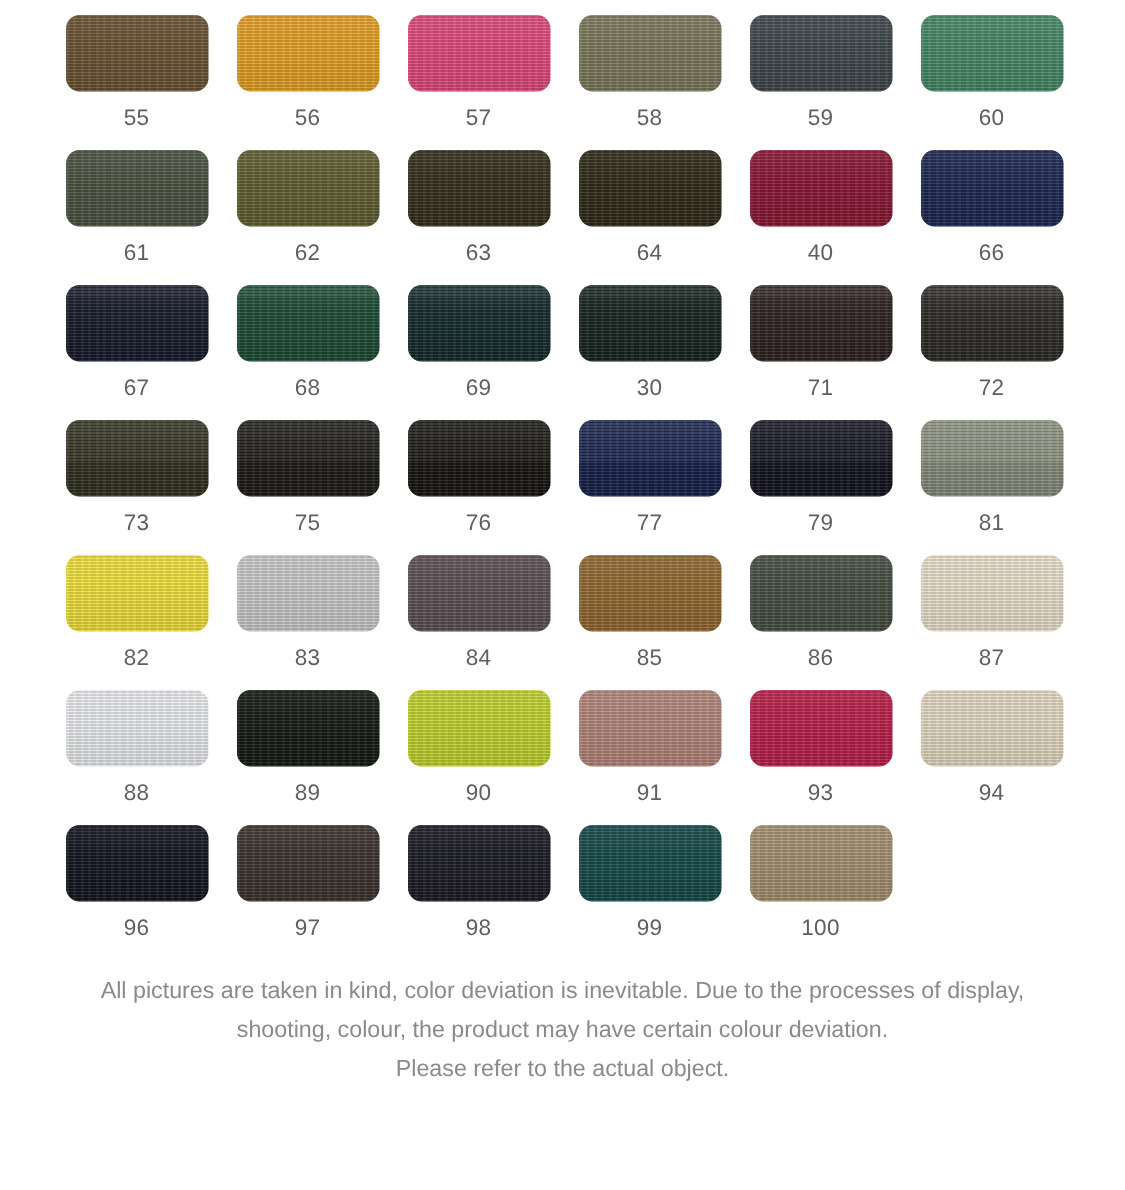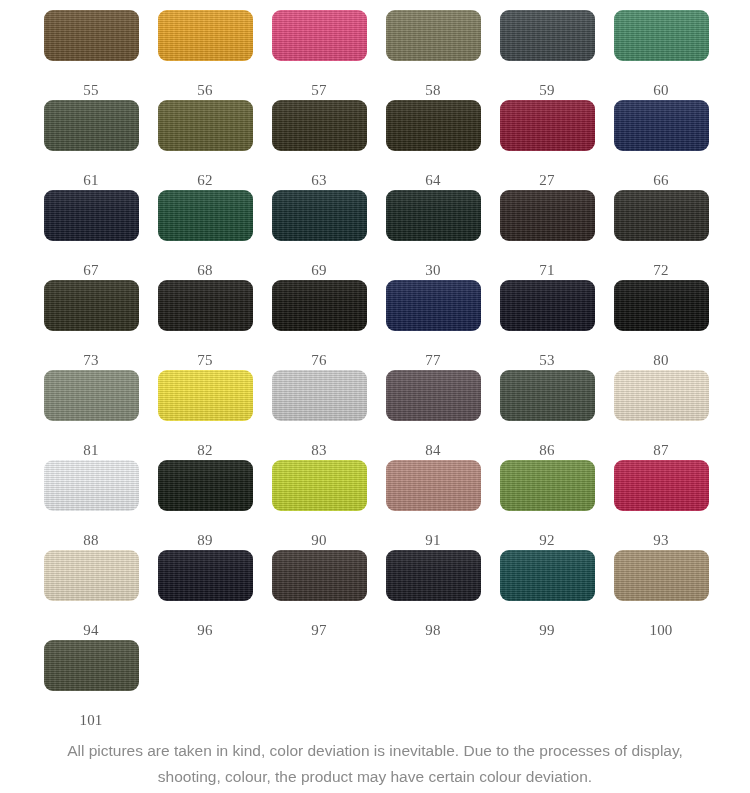--- a/index.html
+++ b/index.html
@@ -83,27 +83,27 @@
         to bottom,
         rgba(255,255,255,0.07) 0%,
         rgba(255,255,255,0.02) 38%,
         rgba(0,0,0,0.05) 100%
       );
     pointer-events: none;
     z-index: 2;
   }
 
   .swatch-label {
-    margin-top: 20px;
+    margin-top: 9px;
     font-size: 15px;
     line-height: 18px;
     color: #5f5f5f;
     letter-spacing: 0.2px;
     text-align: center;
-    font-family: Liberation Serif, serif;
+    font-family: Liberation Sans, sans-serif;
   }
 
   .empty-cell {
     width: 114px;
     height: 90px;
   }
 
   #disclaimer {
     margin-top: 8px;
     text-align: center;
@@ -158,21 +158,21 @@
       <div class="swatch-cell">
         <div class="swatch-chip" style="background-color: rgb(51, 47, 28);"></div>
         <div class="swatch-label">63</div>
       </div>
       <div class="swatch-cell">
         <div class="swatch-chip" style="background-color: rgb(46, 42, 24);"></div>
         <div class="swatch-label">64</div>
       </div>
       <div class="swatch-cell">
         <div class="swatch-chip" style="background-color: rgb(139, 23, 51);"></div>
-        <div class="swatch-label">27</div>
+        <div class="swatch-label">40</div>
       </div>
       <div class="swatch-cell">
         <div class="swatch-chip" style="background-color: rgb(28, 39, 82);"></div>
         <div class="swatch-label">66</div>
       </div>
       <div class="swatch-cell">
         <div class="swatch-chip" style="background-color: rgb(22, 26, 42);"></div>
         <div class="swatch-label">67</div>
       </div>
       <div class="swatch-cell">
@@ -206,43 +206,43 @@
       <div class="swatch-cell">
         <div class="swatch-chip" style="background-color: rgb(21, 20, 15);"></div>
         <div class="swatch-label">76</div>
       </div>
       <div class="swatch-cell">
         <div class="swatch-chip" style="background-color: rgb(22, 32, 74);"></div>
         <div class="swatch-label">77</div>
       </div>
       <div class="swatch-cell">
         <div class="swatch-chip" style="background-color: rgb(18, 18, 31);"></div>
-        <div class="swatch-label">53</div>
-      </div>
-      <div class="swatch-cell">
-        <div class="swatch-chip" style="background-color: rgb(14, 15, 13);"></div>
-        <div class="swatch-label">80</div>
+        <div class="swatch-label">79</div>
       </div>
       <div class="swatch-cell">
         <div class="swatch-chip" style="background-color: rgb(134, 141, 123);"></div>
         <div class="swatch-label">81</div>
       </div>
       <div class="swatch-cell">
         <div class="swatch-chip" style="background-color: rgb(245, 228, 61);"></div>
         <div class="swatch-label">82</div>
       </div>
       <div class="swatch-cell">
         <div class="swatch-chip" style="background-color: rgb(205, 205, 205);"></div>
         <div class="swatch-label">83</div>
       </div>
       <div class="swatch-cell">
         <div class="swatch-chip" style="background-color: rgb(93, 80, 85);"></div>
         <div class="swatch-label">84</div>
       </div>
       <div class="swatch-cell">
+        <div class="swatch-chip" style="background-color: rgb(148, 106, 49);"></div>
+        <div class="swatch-label">85</div>
+      </div>
+      <div class="swatch-cell">
         <div class="swatch-chip" style="background-color: rgb(69, 79, 67);"></div>
         <div class="swatch-label">86</div>
       </div>
       <div class="swatch-cell">
         <div class="swatch-chip" style="background-color: rgb(238, 227, 207);"></div>
         <div class="swatch-label">87</div>
       </div>
       <div class="swatch-cell">
         <div class="swatch-chip" style="background-color: rgb(238, 240, 242);"></div>
         <div class="swatch-label">88</div>
@@ -253,24 +253,20 @@
       </div>
       <div class="swatch-cell">
         <div class="swatch-chip" style="background-color: rgb(195, 214, 46);"></div>
         <div class="swatch-label">90</div>
       </div>
       <div class="swatch-cell">
         <div class="swatch-chip" style="background-color: rgb(181, 135, 124);"></div>
         <div class="swatch-label">91</div>
       </div>
       <div class="swatch-cell">
-        <div class="swatch-chip" style="background-color: rgb(111, 145, 64);"></div>
-        <div class="swatch-label">92</div>
-      </div>
-      <div class="swatch-cell">
         <div class="swatch-chip" style="background-color: rgb(188, 31, 75);"></div>
         <div class="swatch-label">93</div>
       </div>
       <div class="swatch-cell">
         <div class="swatch-chip" style="background-color: rgb(231, 220, 196);"></div>
         <div class="swatch-label">94</div>
       </div>
       <div class="swatch-cell">
         <div class="swatch-chip" style="background-color: rgb(19, 19, 31);"></div>
         <div class="swatch-label">96</div>
@@ -283,24 +279,20 @@
         <div class="swatch-chip" style="background-color: rgb(26, 26, 34);"></div>
         <div class="swatch-label">98</div>
       </div>
       <div class="swatch-cell">
         <div class="swatch-chip" style="background-color: rgb(21, 74, 74);"></div>
         <div class="swatch-label">99</div>
       </div>
       <div class="swatch-cell">
         <div class="swatch-chip" style="background-color: rgb(166, 146, 114);"></div>
         <div class="swatch-label">100</div>
-      </div>
-      <div class="swatch-cell">
-        <div class="swatch-chip" style="background-color: rgb(75, 79, 60);"></div>
-        <div class="swatch-label">101</div>
       </div>
       <div class="empty-cell"></div>
     </div>
 
   <div id="disclaimer">
     <p>All pictures are taken in kind, color deviation is inevitable. Due to the processes of display,</p>
     <p>shooting, colour, the product may have certain colour deviation.</p>
     <p>Please refer to the actual object.</p>
   </div>
 

